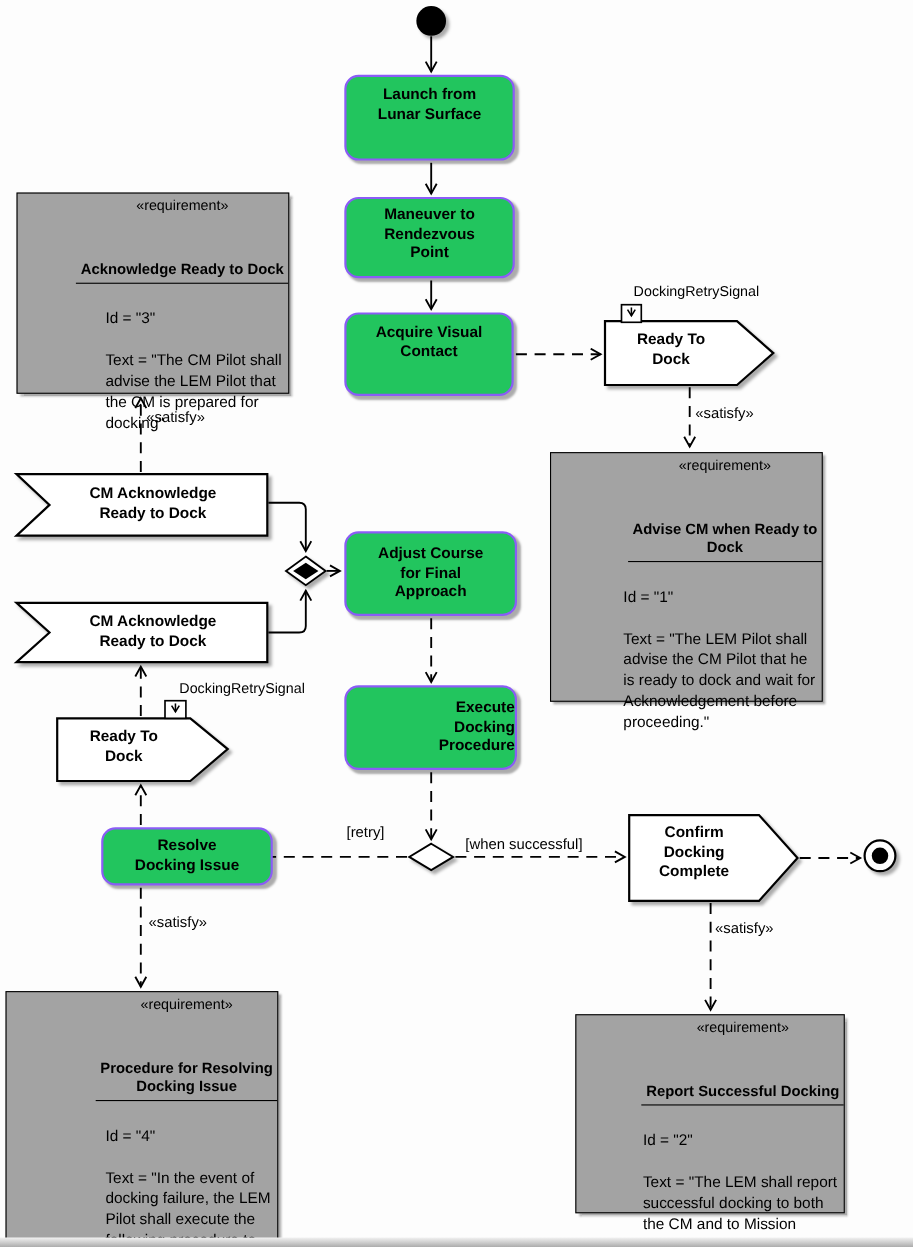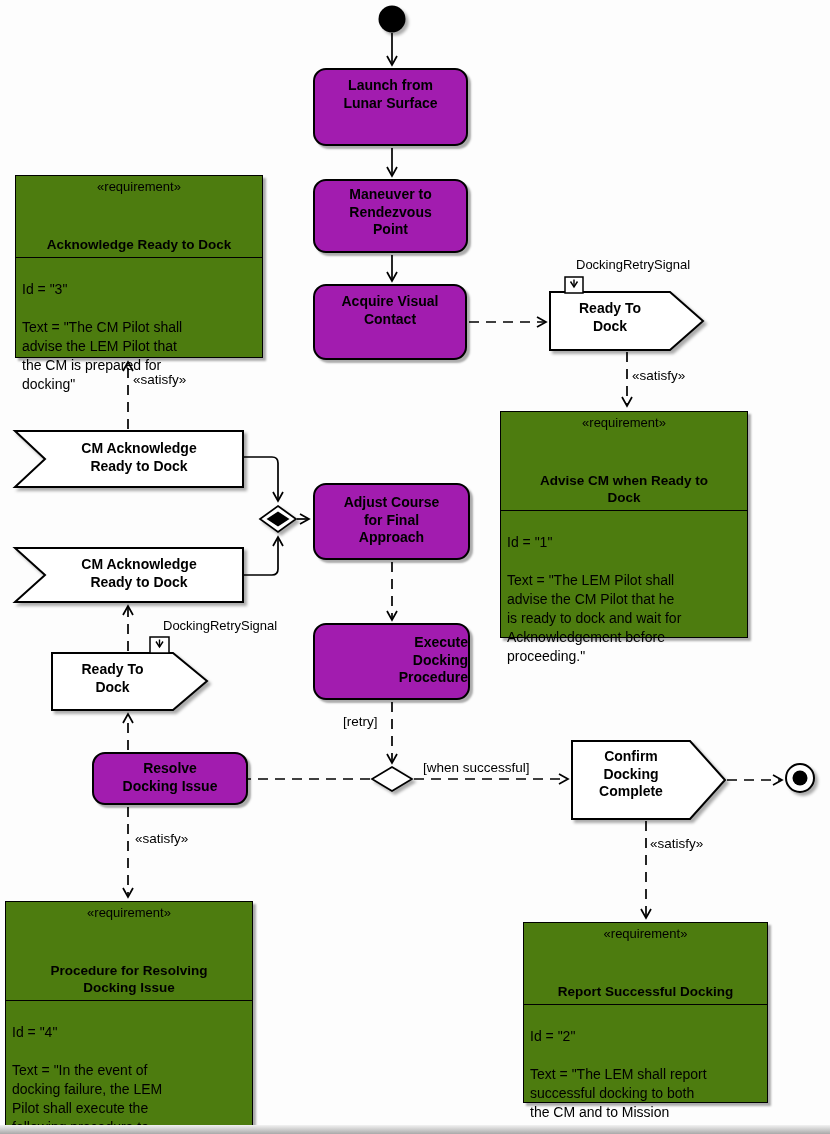--- a/index.html
+++ b/index.html
@@ -3,34 +3,34 @@
 <meta charset="utf-8">
 <style>
   html,body{margin:0;padding:0;background:#fff;}
   .canvas{
     position:relative;width:830px;height:1134px;background:#fdfdfd;overflow:hidden;
     font-family:"Liberation Sans","DejaVu Sans",sans-serif;color:#000;
   }
   .canvas svg{position:absolute;left:0;top:0;}
   .sh{filter:drop-shadow(3px 3px 1.5px rgba(0,0,0,0.32));}
   .action{
-    position:absolute;background:#a21caf;border:2px solid #000000;border-radius:13px;
+    position:absolute;background:#22c55e;border:2px solid #8b5cf6;border-radius:13px;
     box-shadow:3px 3px 2px rgba(0,0,0,0.32);
     font-weight:bold;font-size:14px;line-height:17.5px;text-align:center;
     white-space:pre-line;padding-top:7px;box-sizing:border-box;
   }
   .shape-label{
     position:absolute;font-weight:bold;font-size:14px;line-height:17.5px;
     text-align:center;white-space:pre-line;pointer-events:none;
   }
   .edge-label{position:absolute;font-size:13.5px;line-height:15px;white-space:nowrap;}
   .req{
-    position:absolute;background:#4d7c0f;border:1.6px solid #000;
+    position:absolute;background:#a3a3a3;border:1.6px solid #000;
     box-shadow:3px 3px 2px rgba(0,0,0,0.32);
-    display:flex;flex-direction:column;box-sizing:border-box;
+    display:flex;flex-direction:column;box-sizing:border-box;align-items:flex-end;
   }
   .req-header{border-bottom:1.6px solid #000;text-align:center;padding:3px 4px 4px;}
   .req-stereo{font-size:13px;line-height:16px;}
   .req-title{font-size:13.5px;font-weight:bold;line-height:17px;white-space:pre-line;margin-top:41px;}
   .req-body{flex:1;font-size:14px;line-height:19px;padding:3px 6px;white-space:pre-line;}
   .bottom-edge{
     position:absolute;left:0;bottom:0;width:830px;height:9px;
     background:linear-gradient(#f2f2f2,#a9a9a9);
   }
 </style>
@@ -133,21 +133,21 @@
 Ready to Dock</div>
 
   <div class="edge-label" style="left:576px;top:257px;font-size:13px;">DockingRetrySignal</div>
   <div class="edge-label" style="left:163px;top:618px;font-size:13px;">DockingRetrySignal</div>
 
   <div class="edge-label" style="left:133px;top:372px;">«satisfy»</div>
   <div class="edge-label" style="left:632px;top:368px;">«satisfy»</div>
   <div class="edge-label" style="left:135px;top:831px;">«satisfy»</div>
   <div class="edge-label" style="left:650px;top:836px;">«satisfy»</div>
 
-  <div class="edge-label" style="left:315px;top:714px;margin-left:28px;">[retry]</div>
+  <div class="edge-label" style="left:315px;top:749px;">[retry]</div>
   <div class="edge-label" style="left:423px;top:760px;">[when successful]</div>
 
   <div class="req" style="left:15px;top:175px;width:248px;height:183px;">
     <div class="req-header">
       <div class="req-stereo">«requirement»</div>
       <div class="req-title">Acknowledge Ready to Dock</div>
     </div>
     <div class="req-body">
       <div>Id = "3"</div>
       <div>Text = "The CM Pilot shall

